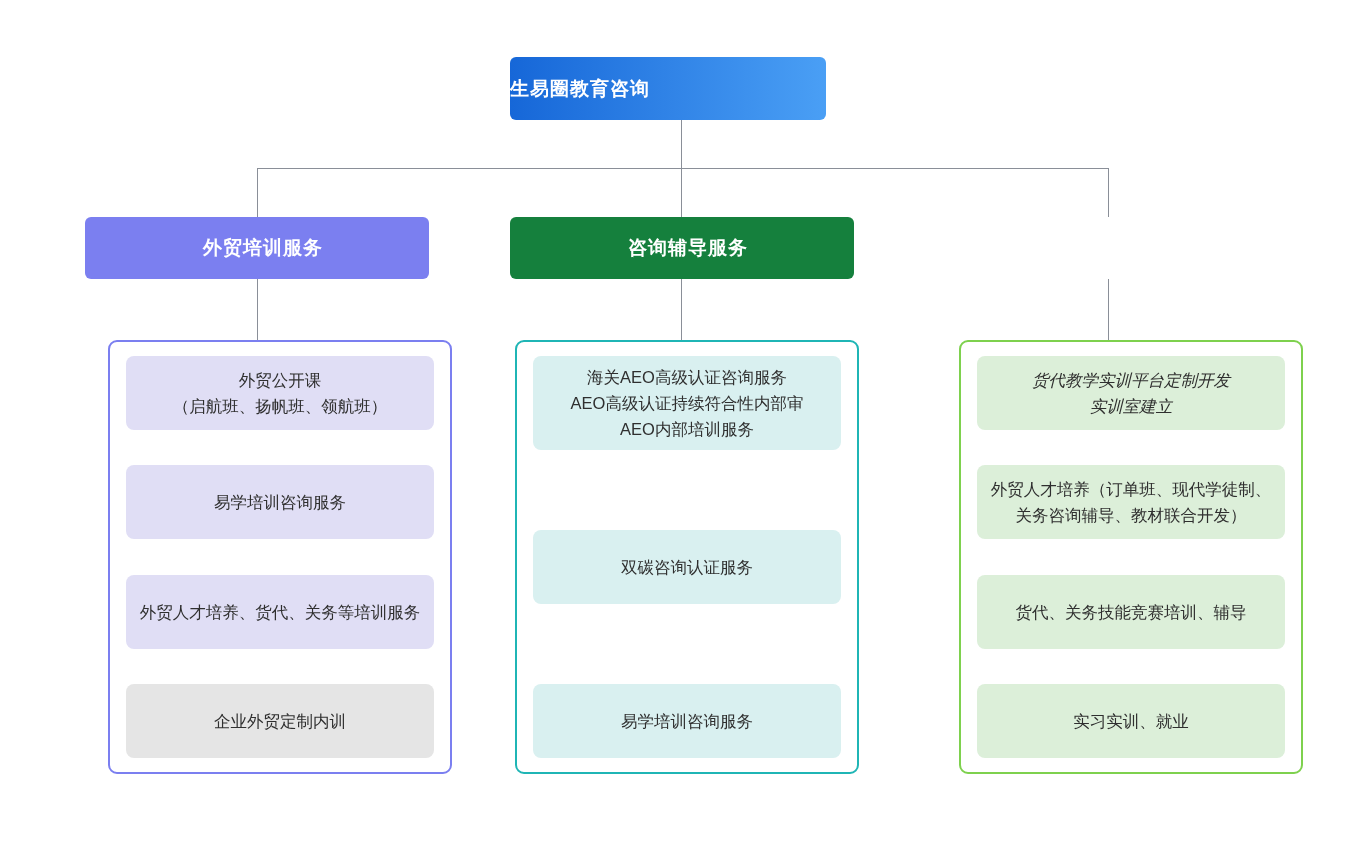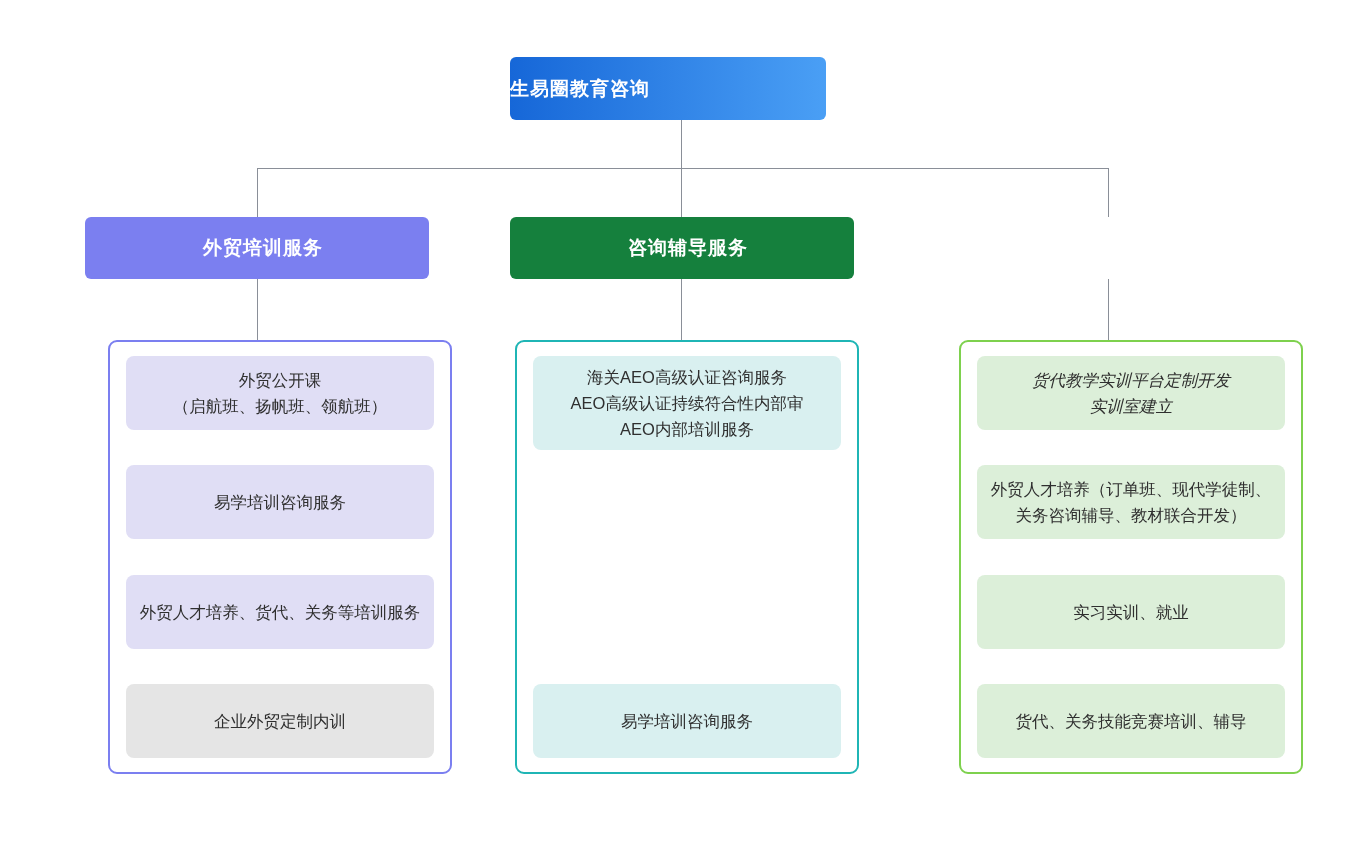--- a/index.html
+++ b/index.html
@@ -118,24 +118,25 @@
 （启航班、扬帆班、领航班）</div>
     <div class="item-card" style="background: rgb(224, 222, 245);">易学培训咨询服务</div>
     <div class="item-card" style="background: rgb(224, 222, 245);">外贸人才培养、货代、关务等培训服务</div>
     <div class="item-card" style="background: #e5e5e5;">企业外贸定制内训</div>
   </div>
 
   <div class="panel col1" style="border-color: rgb(31, 181, 181);">
     <div class="item-card" style="background: rgb(217, 240, 240);">海关AEO高级认证咨询服务
 AEO高级认证持续符合性内部审
 AEO内部培训服务</div>
+    <div class="item-card" style="background: rgb(217, 240, 240);">双碳咨询认证服务</div>
     <div class="item-card" style="background: rgb(217, 240, 240);">易学培训咨询服务</div>
   </div>
 
   <div class="panel col2" style="border-color: rgb(126, 209, 78);">
     <div class="item-card" style="background: rgb(220, 239, 217); font-style: italic;">货代教学实训平台定制开发
 实训室建立</div>
     <div class="item-card" style="background: rgb(220, 239, 217);">外贸人才培养（订单班、现代学徒制、关务咨询辅导、教材联合开发）</div>
+    <div class="item-card" style="background: rgb(220, 239, 217);">货代、关务技能竞赛培训、辅导</div>
     <div class="item-card" style="background: rgb(220, 239, 217);">实习实训、就业</div>
-    <div class="item-card" style="background: rgb(220, 239, 217);">货代、关务技能竞赛培训、辅导</div>
   </div>
 
 </div>
 
 </body></html>

